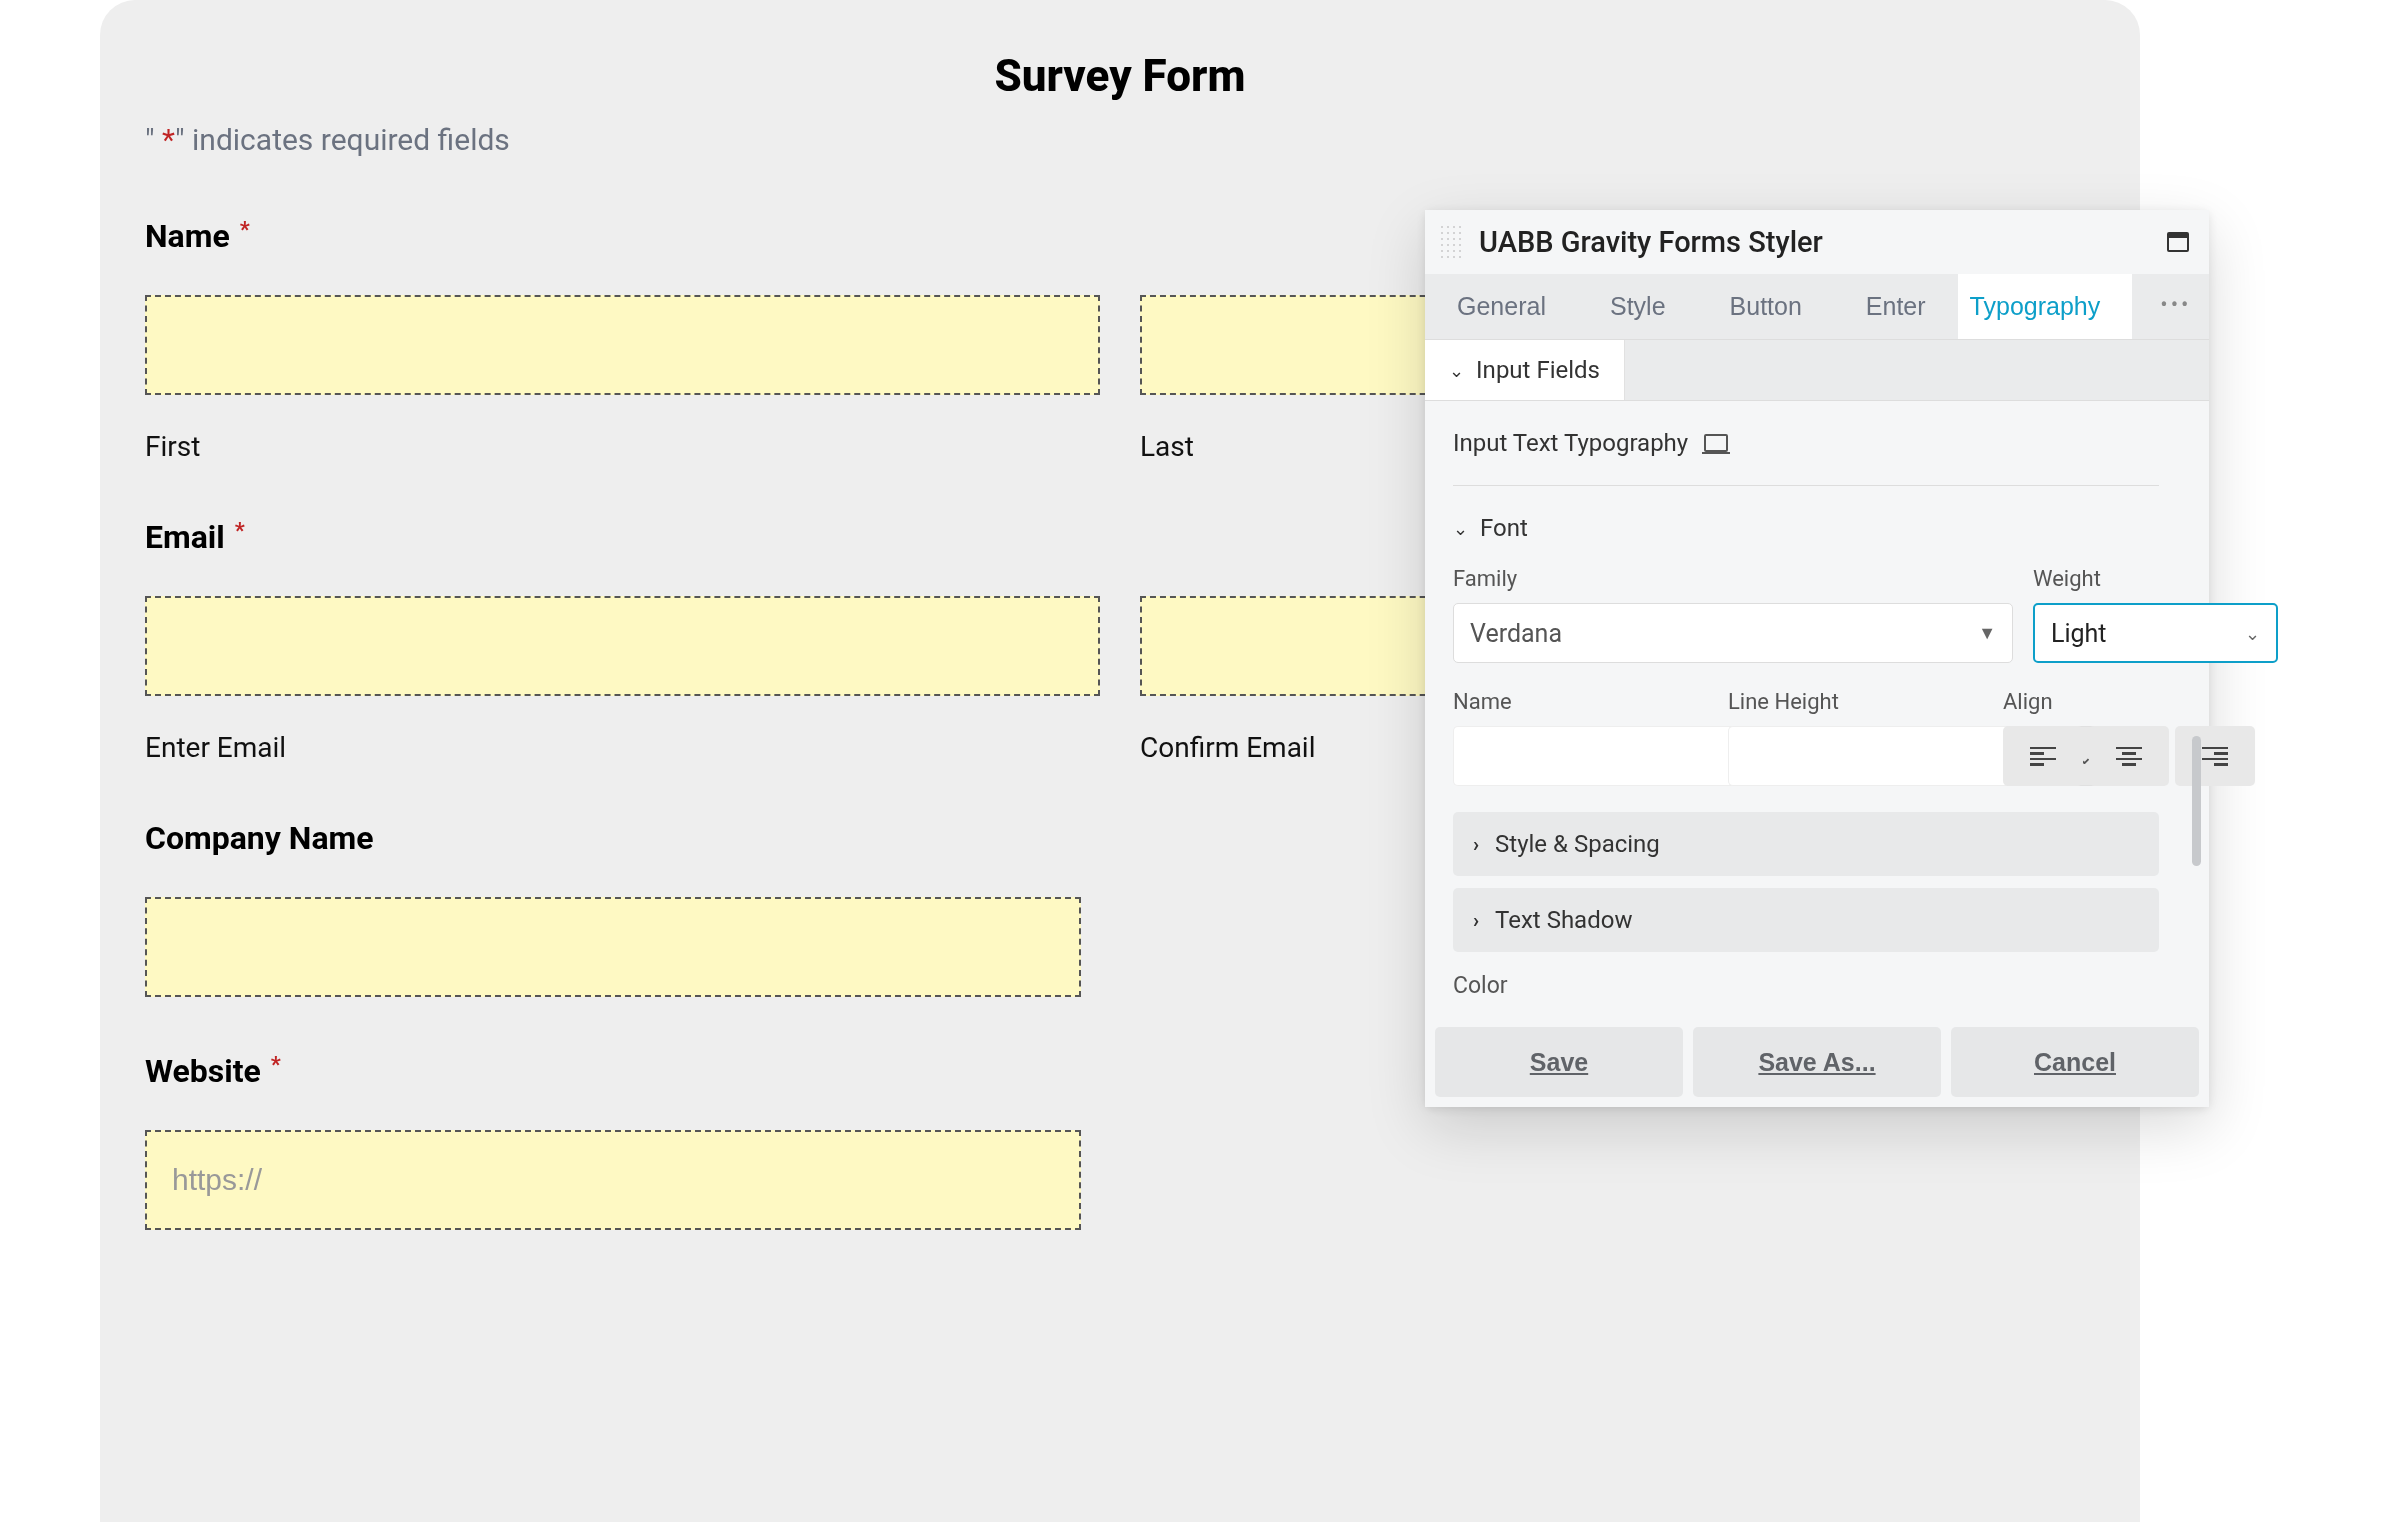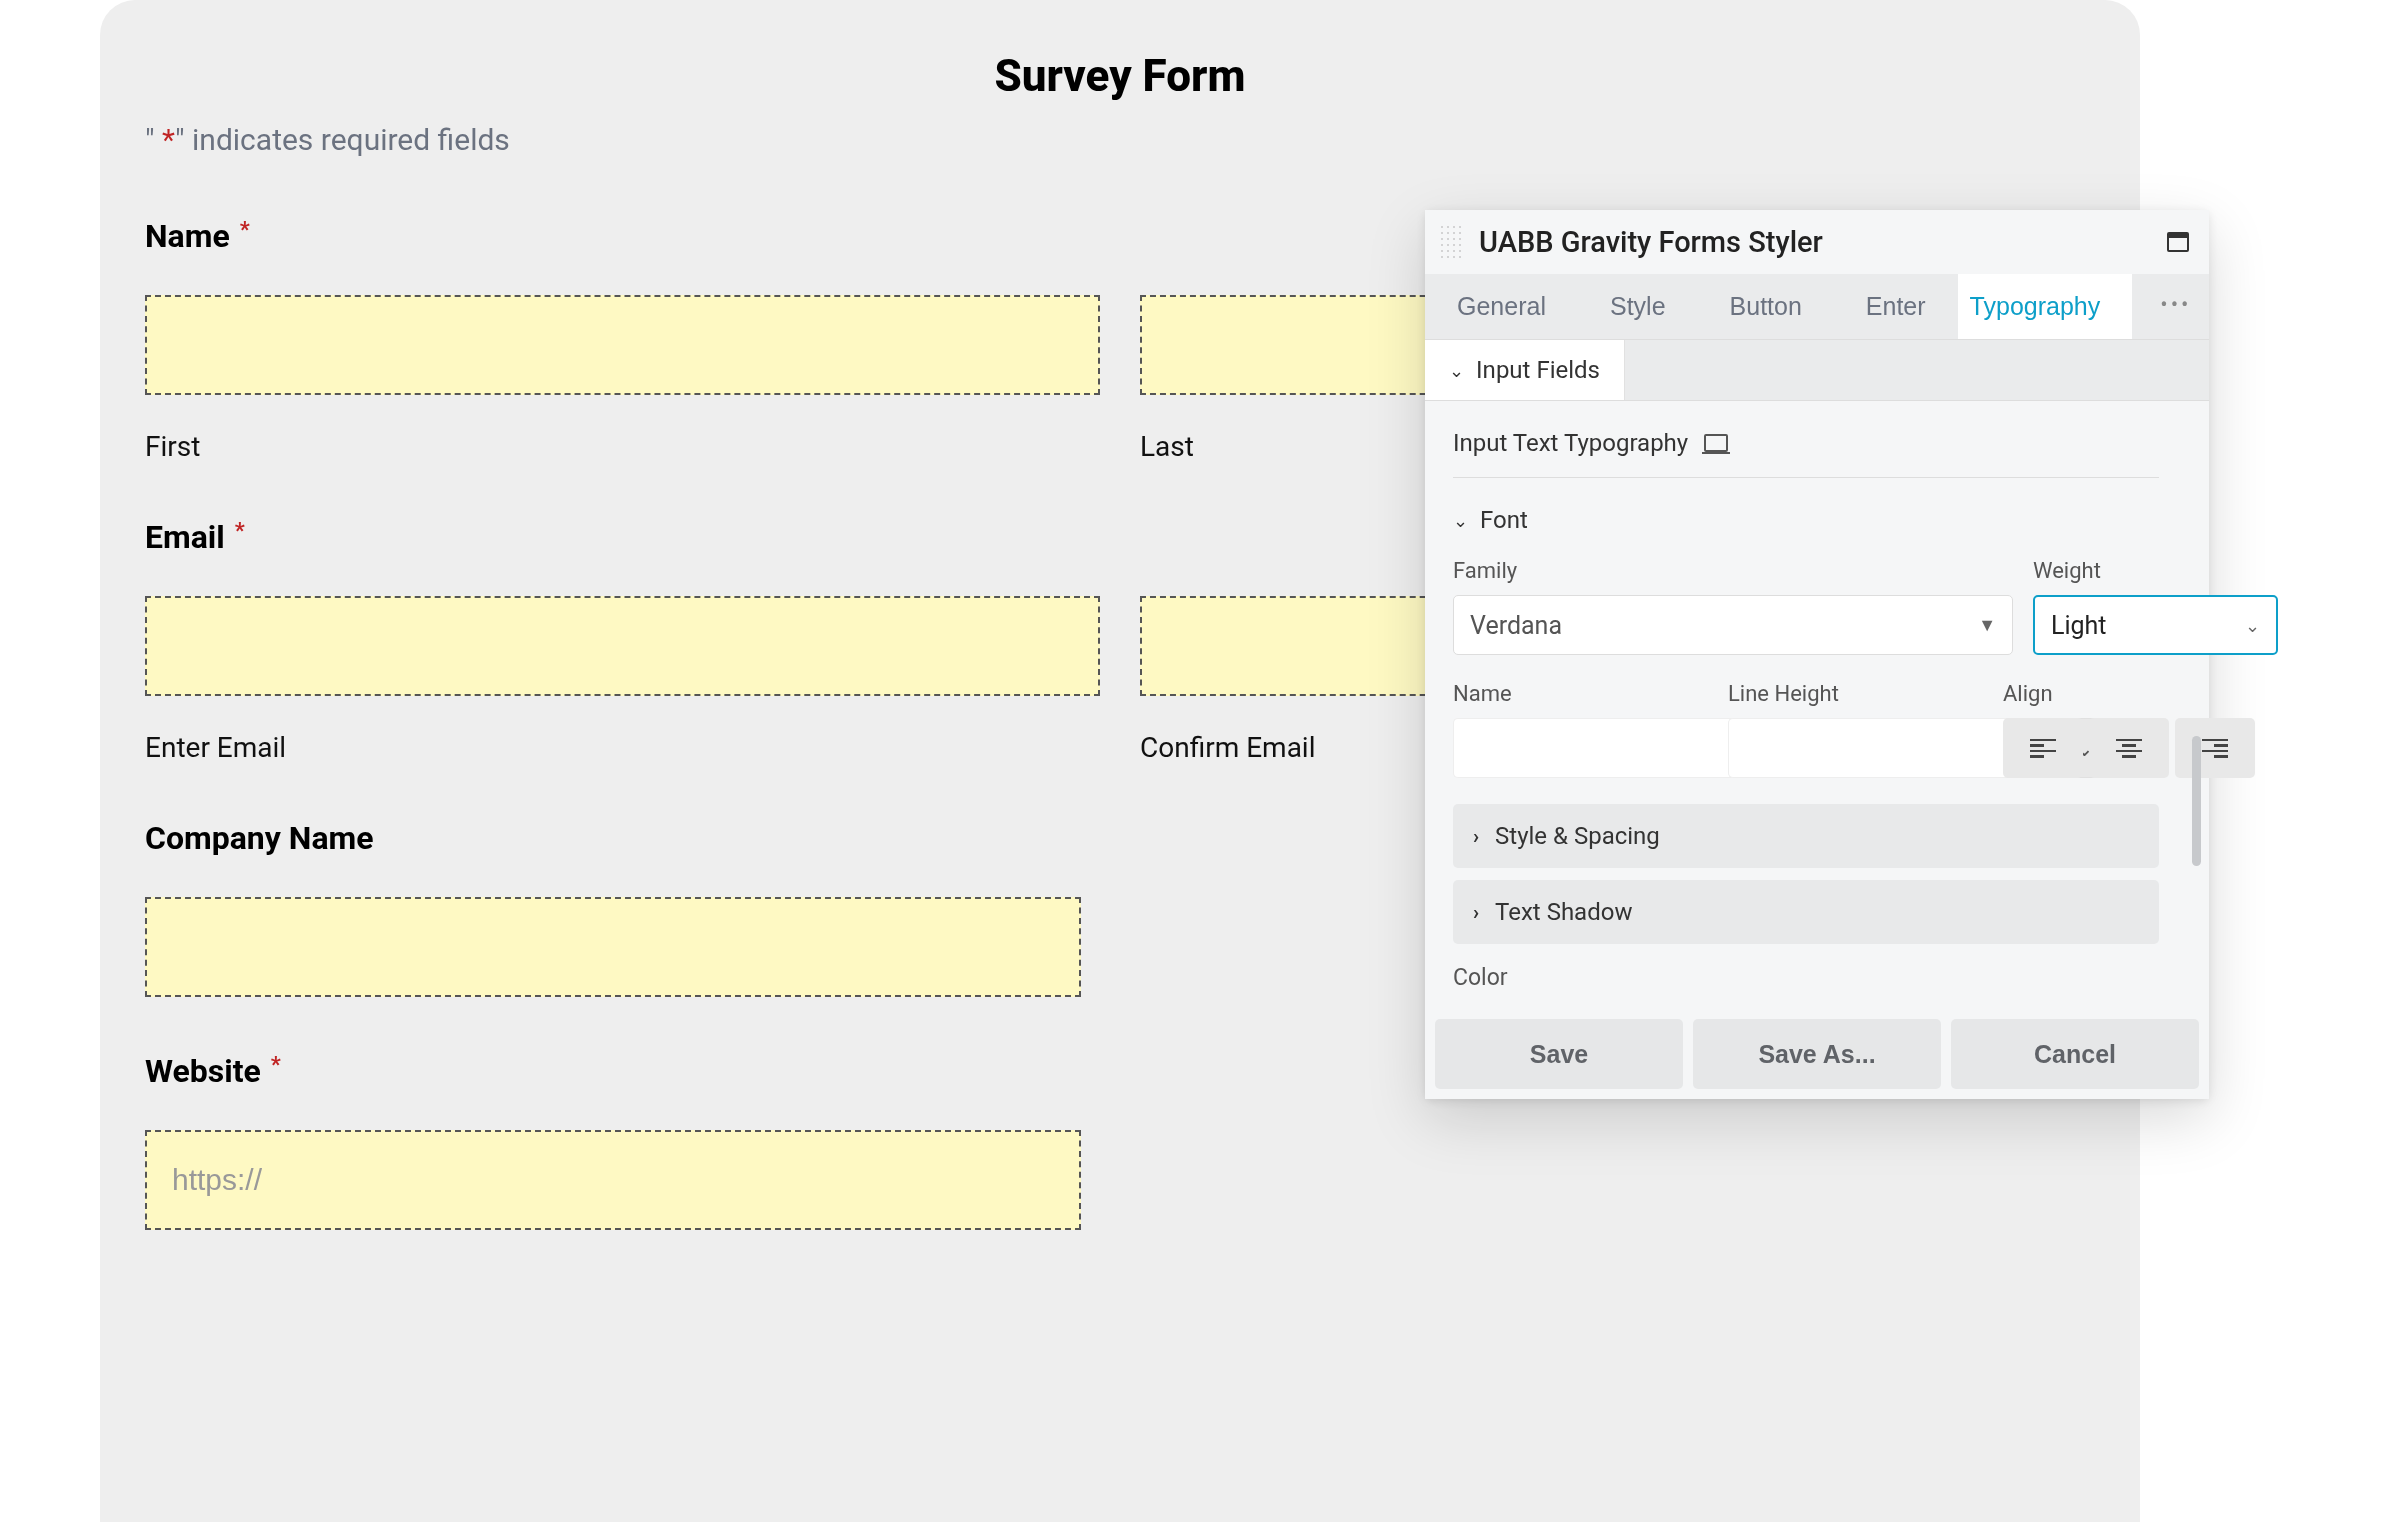--- a/index.html
+++ b/index.html
@@ -173,21 +173,21 @@
       padding: 28px 0 28px 28px;
       background: #f5f6f7;
       position: relative;
     }
     .body-inner {
       padding-right: 50px;
     }
     .subsection-title-row {
       display: flex;
       align-items: center;
-      margin-bottom: 20px;
+      margin-bottom: 28px;
     }
     .subsection-title {
       font-size: 24px;
       color: #333;
       margin-right: 16px;
     }
     .device-icon {
       display: inline-block;
       width: 24px;
       height: 18px;
@@ -351,20 +351,21 @@
     .footer-btn {
       flex: 1;
       height: 70px;
       background: #e6e7e8;
       border: none;
       border-radius: 5px;
       font-size: 25px;
       font-weight: 600;
       color: #606368;
       cursor: pointer;
+      text-decoration: underline;
     }
   </style>
 </head>
 <body>
 
 <div class="form-container">
   <h1 class="form-title">Survey Form</h1>
   <div class="required-note">
     <span>" </span><span class="asterisk">*</span><span>" indicates required fields</span>
   </div>

